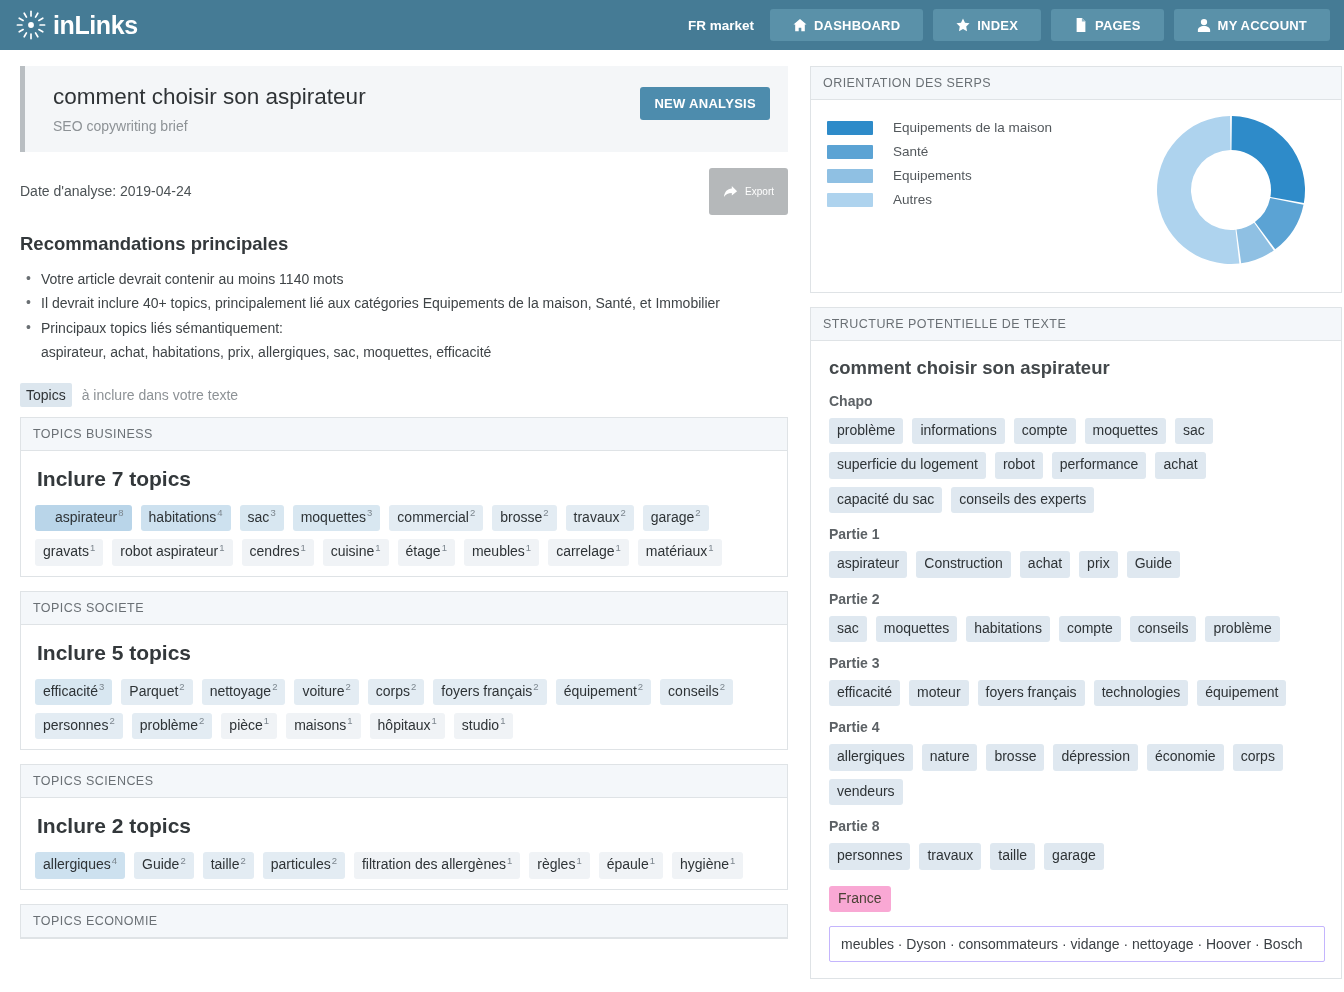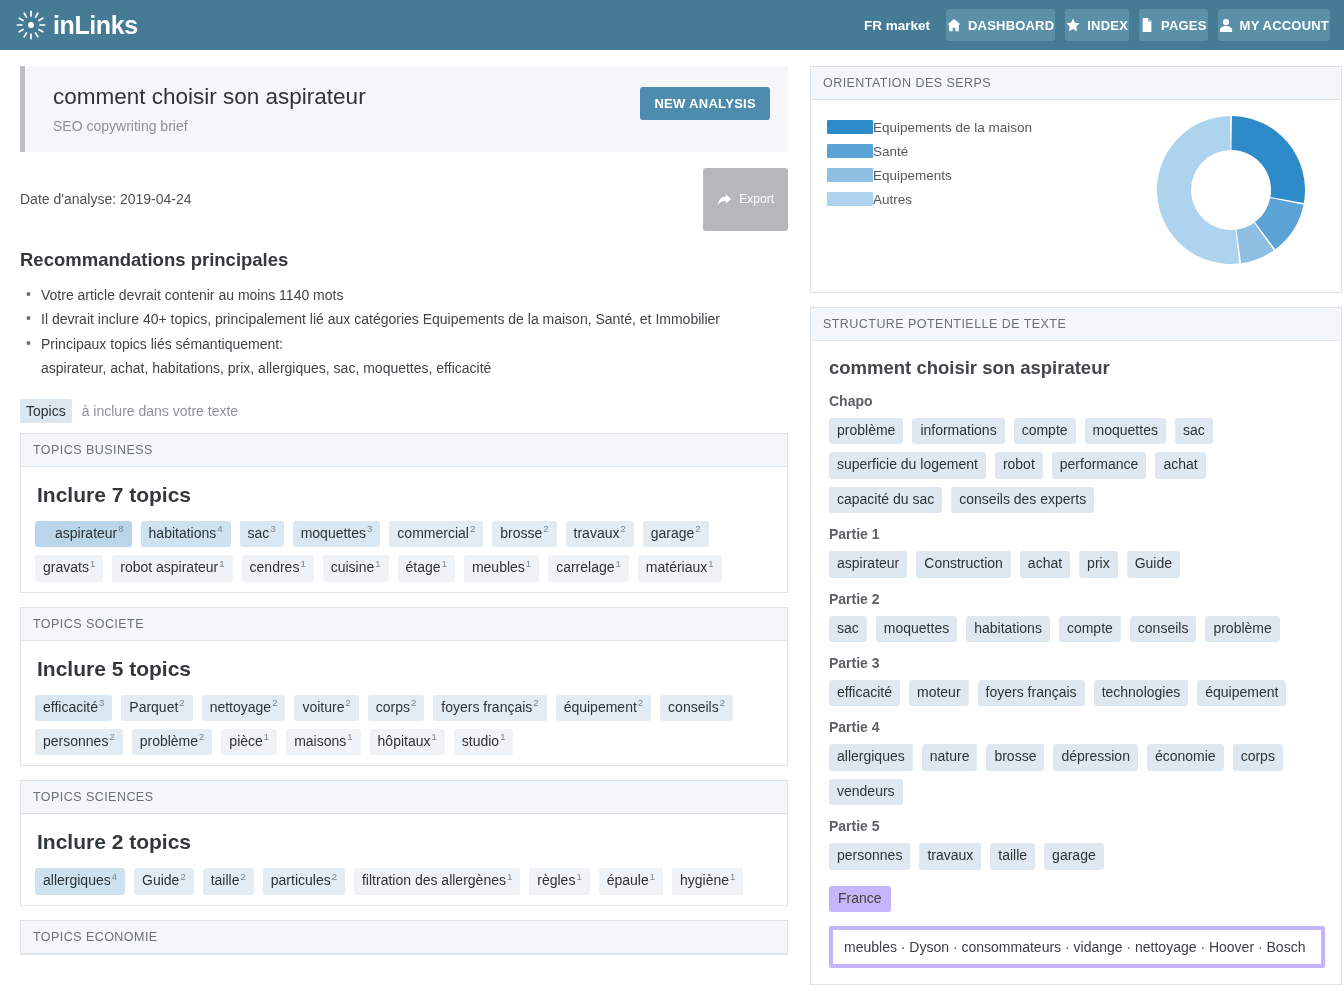--- a/index.html
+++ b/index.html
@@ -38,21 +38,21 @@
     font-size: 13.5px;
     font-weight: bold;
     margin-right: 6px;
   }
   .nav-btn {
     background: #5a91a9;
     color: #ffffff;
     border: none;
     border-radius: 3px;
     height: 32px;
-    padding: 0 1px;
+    padding: 0 23px;
     font-size: 13px;
     font-weight: bold;
     letter-spacing: 0.2px;
     display: flex;
     align-items: center;
     gap: 7px;
     cursor: pointer;
     font-family: "Liberation Sans", sans-serif;
   }
   .nav-btn svg { display: block; fill: #ffffff; }
@@ -111,22 +111,22 @@
   .date-line {
     font-size: 14px;
     color: #4c5255;
   }
   .btn-export {
     margin-left: auto;
     background: #b5b8ba;
     color: #ffffff;
     border: none;
     border-radius: 3px;
-    font-size: 12px;
-    padding: 24px 14px;
+    font-size: 10px;
+    padding: 16px 14px;
     display: flex;
     align-items: center;
     gap: 7px;
     cursor: pointer;
     font-family: "Liberation Sans", sans-serif;
   }
   .btn-export svg { fill: #ffffff; display: block; }
 
   
   .reco-heading {
@@ -235,22 +235,22 @@
   
   .serp-body {
     padding: 14px 16px 18px 16px;
     display: flex;
     align-items: flex-start;
     min-height: 170px;
   }
   .legend { padding-top: 6px; width: 250px; }
   .legend-row {
     display: flex;
-    align-items: flex-start;
-    gap: 0;
+    align-items: flex-end;
+    gap: 20px;
     margin-bottom: 9px;
   }
   .legend-sw {
     width: 46px; height: 14px;
     border-radius: 1px;
     flex: 0 0 46px;
   }
   .legend-label {
     font-size: 13.5px;
     color: #53585c;
@@ -282,30 +282,30 @@
     background: #dfe8f0;
     border-radius: 3px;
     padding: 5px 8px 6px 8px;
     line-height: 1.1;
     white-space: nowrap;
     cursor: pointer;
   }
   .chip-entity {
     font-size: 14px;
     color: #4a4236;
-    background: #c4b5fd;
+    background: #f9a8d4;
     border-radius: 3px;
     padding: 5px 9px 6px 9px;
     line-height: 1.1;
     white-space: nowrap;
     cursor: pointer;
   }
   .entity-row { margin: 16px 0 14px 0; }
   .footer-box {
-    border: 4px solid #c4b5fd;
+    border: 1px solid #c4b5fd;
     background: #ffffff;
     border-radius: 2px;
     padding: 9px 11px;
     font-size: 14px;
     color: #3c4145;
     white-space: nowrap;
     overflow: hidden;
   }
 </style>
 </head>
@@ -567,21 +567,21 @@
                 <span class="chip-plain">allergiques</span>
                 <span class="chip-plain">nature</span>
                 <span class="chip-plain">brosse</span>
                 <span class="chip-plain">dépression</span>
                 <span class="chip-plain">économie</span>
                 <span class="chip-plain">corps</span>
                 <span class="chip-plain">vendeurs</span>
               </div>
             </div>
             <div class="part-block">
-              <div class="part-label">Partie 5</div>
+              <div class="part-label">Partie 8</div>
               <div class="chip-wrap">
                 <span class="chip-plain">personnes</span>
                 <span class="chip-plain">travaux</span>
                 <span class="chip-plain">taille</span>
                 <span class="chip-plain">garage</span>
               </div>
             </div>
           </div>
         <div class="chip-wrap entity-row" id="entity-row">
             <span class="chip-entity">France</span>

